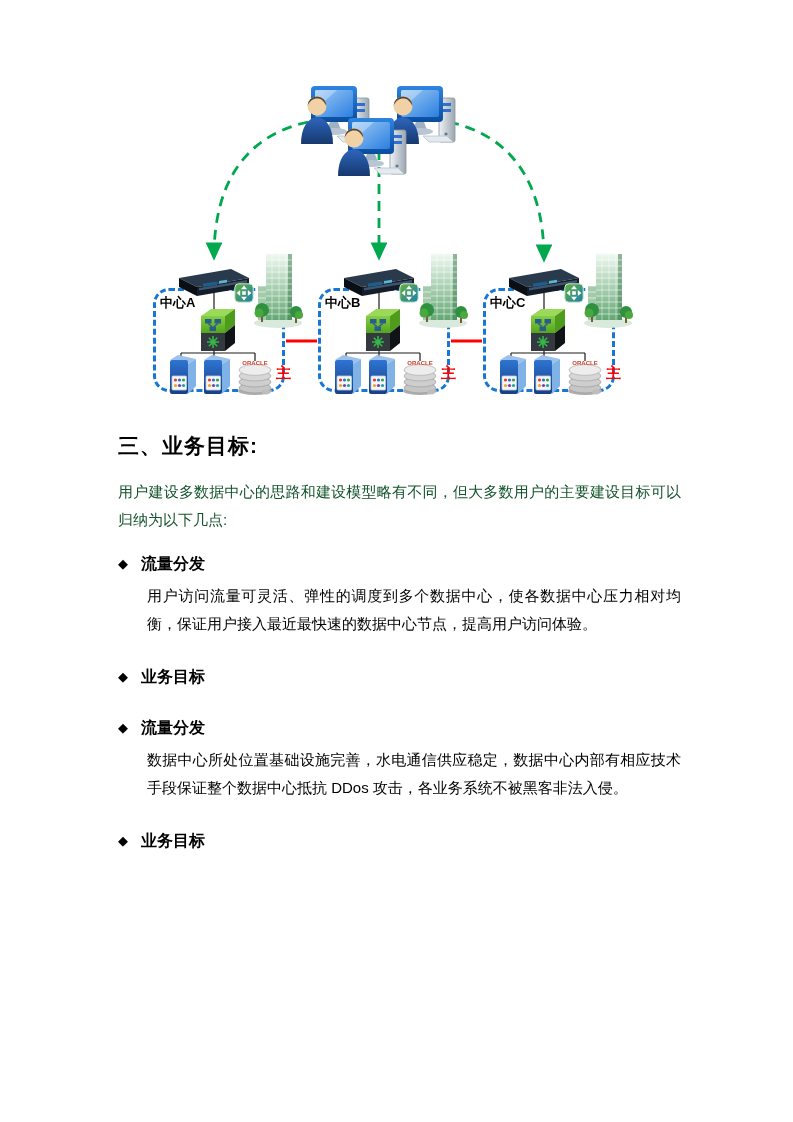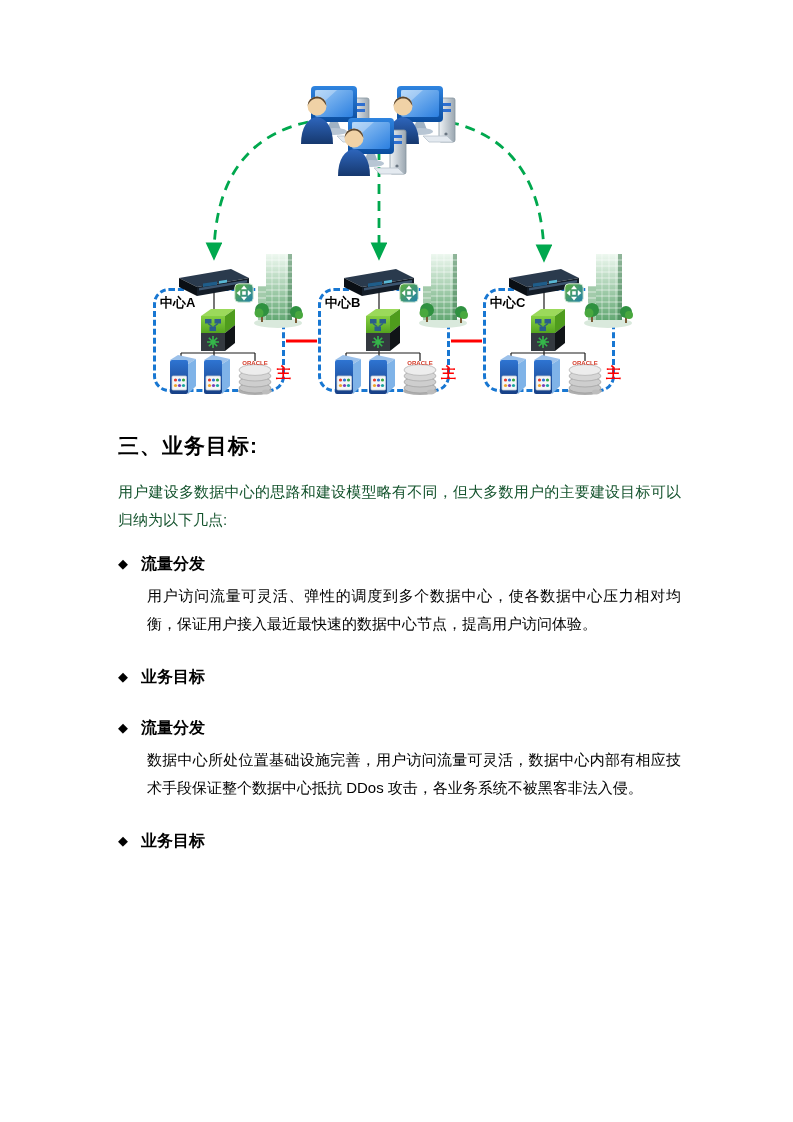--- a/index.html
+++ b/index.html
@@ -308,21 +308,21 @@
         <span class="goal-diamond">◆</span>
         <span class="goal-title">业务目标</span>
       </div>
     </div>
 
     <div class="goal">
       <div class="goal-head">
         <span class="goal-diamond">◆</span>
         <span class="goal-title">流量分发</span>
       </div>
-      <p class="goal-body">数据中心所处位置基础设施完善，用户访问流量可灵活，数据中心内部有相应技术手段保证整个数据中心抵抗 DDos 攻击，各业务系统不被黑客非法入侵。</p>
+      <p class="goal-body">数据中心所处位置基础设施完善，水电通信供应稳定，数据中心内部有相应技术手段保证整个数据中心抵抗 DDos 攻击，各业务系统不被黑客非法入侵。</p>
     </div>
 
     <div class="goal">
       <div class="goal-head">
         <span class="goal-diamond">◆</span>
         <span class="goal-title">业务目标</span>
       </div>
     </div>
   </div>
 </div>

